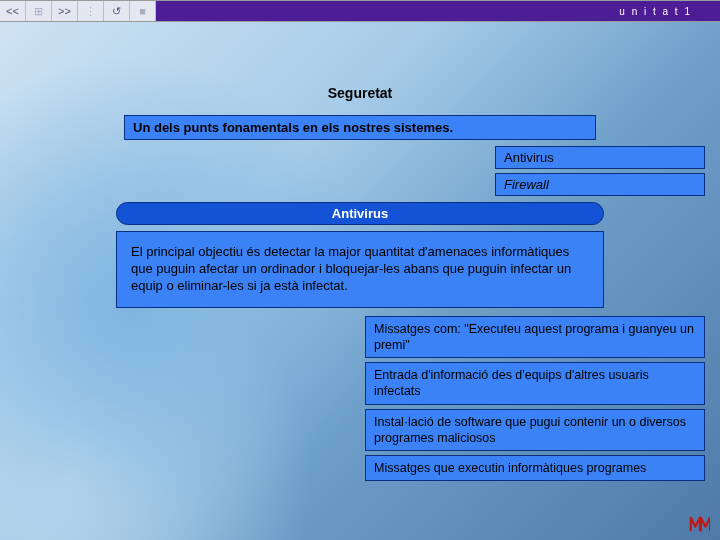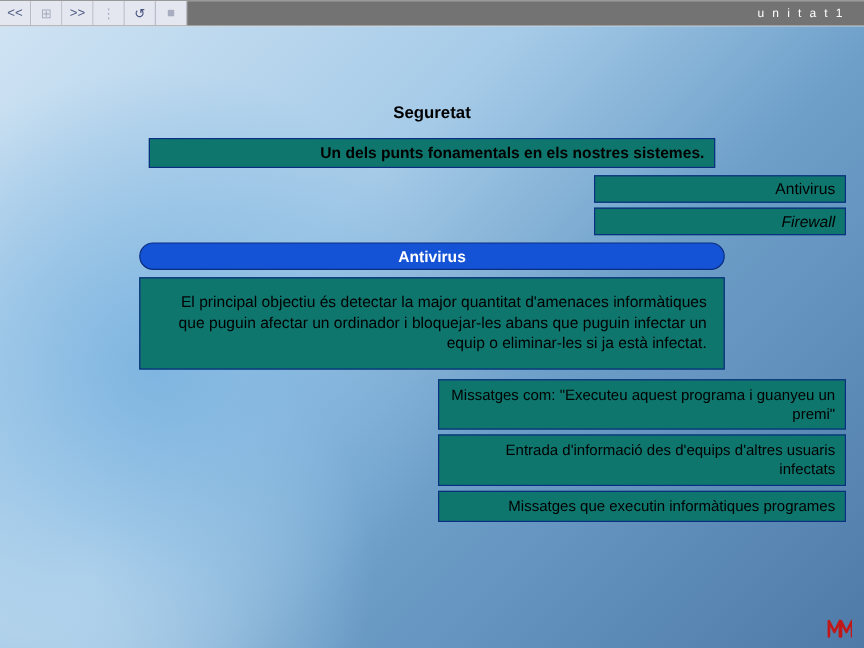--- a/index.html
+++ b/index.html
@@ -30,25 +30,25 @@
     display: flex;
     align-items: center;
     justify-content: center;
     font-size: 11px;
     color: #4a5680;
     cursor: pointer;
   }
   .nav-btn.dim { color: #a8adc0; }
   .topbar-fill {
     flex: 1;
-    background: #737373;
+    background: #4c1d95;
     display: flex;
     align-items: center;
     justify-content: flex-end;
-    padding-right: 16px;
+    padding-right: 28px;
     color: #fff;
     font-size: 10px;
     letter-spacing: 2px;
   }
   .bg {
     position: absolute;
     top: 22px;
     left: 0;
     width: 720px;
     height: 518px;
@@ -69,23 +69,23 @@
   }
   .title {
     text-align: center;
     font-weight: bold;
     font-size: 14px;
     color: #000;
     margin-top: 48px;
     margin-bottom: 14px;
   }
   .box {
-    background: #0f766e;
+    background: #3b82f6;
     border: 1px solid #0a2e80;
-    text-align: right;
+    text-align: left;
     font-size: 13px;
   }
   .subtitle {
     margin: 0 auto;
     width: 472px;
     padding: 4px 8px;
     font-weight: bold;
   }
   .right-col {
     display: flex;
@@ -183,20 +183,21 @@
   </div>
 
   <div class="section-header">Antivirus</div>
 
   <div class="box desc">El principal objectiu és detectar la major quantitat d'amenaces informàtiques que puguin afectar un ordinador i bloquejar-les abans que puguin infectar un equip o eliminar-les si ja està infectat.</div>
 
   <div class="lower">
     <div class="methods">
       <div class="box method">Missatges com: "Executeu aquest programa i guanyeu un premi"</div>
       <div class="box method">Entrada d'informació des d'equips d'altres usuaris infectats</div>
+      <div class="box method">Instal·lació de software que pugui contenir un o diversos programes maliciosos</div>
       <div class="box method">Missatges que executin informàtiques programes</div>
     </div>
   </div>
 </div>
 
 <div class="logo">
   <svg viewBox="0 0 24 24">
     <path d="M3 20 L3 6 L8 16 L13 6 L13 20 M14 20 L14 6 L19 16 L24 6 L24 20" stroke="#c01818" stroke-width="2.4" fill="none" stroke-linecap="round" stroke-linejoin="round"></path>
   </svg>
 </div>

